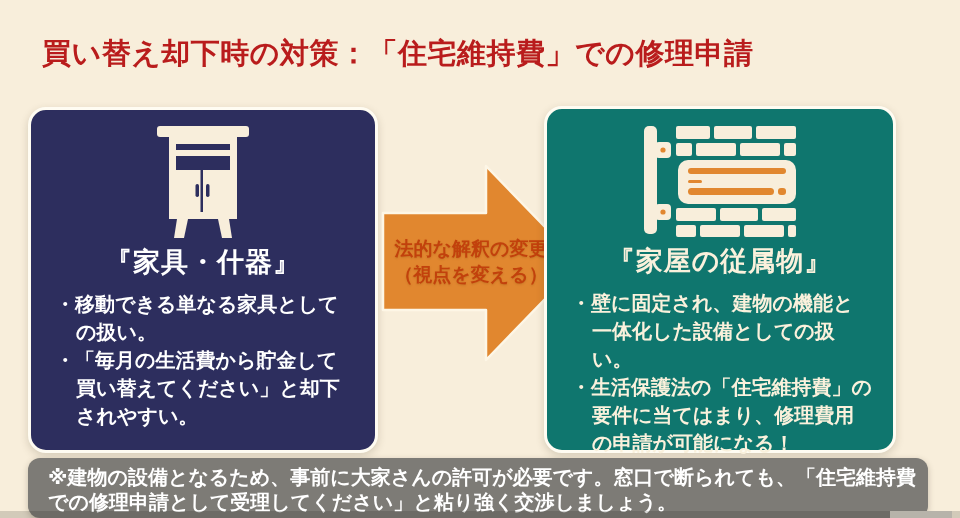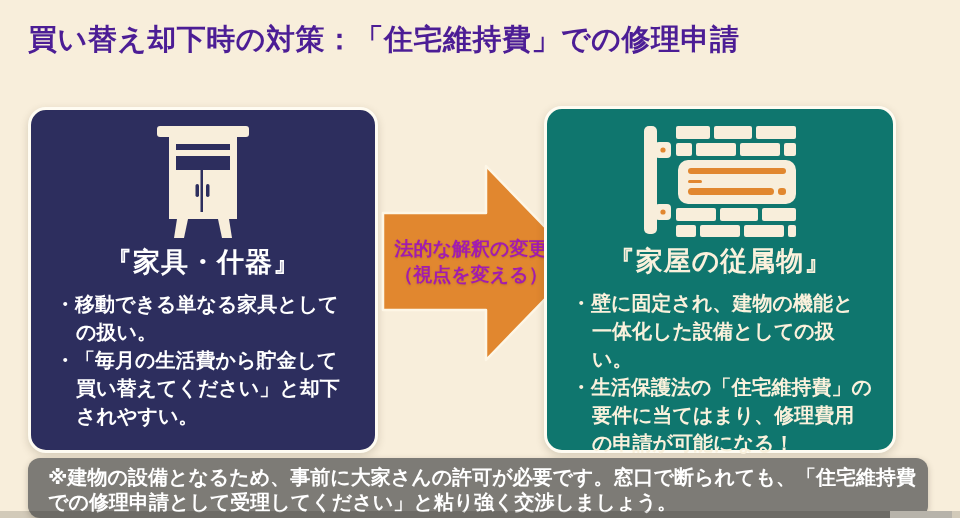--- a/index.html
+++ b/index.html
@@ -8,23 +8,23 @@
     background:#e9e2d2;
   }
   .stage{
     position:relative;
     width:960px;height:518px;
     background:#f8eedb;
     overflow:hidden;
   }
   .page-title{
     position:absolute;left:28px;top:20px;
-    margin:0;
+    margin:14px;
     font-size:29px;font-weight:bold;
-    color:#4c1d95;
+    color:#b91c1c;
     letter-spacing:0.5px;
     white-space:nowrap;
     text-align:right;
   }
   .card{
     position:absolute;
     border-radius:18px;
     border:3px solid #fffcf2;
     box-shadow:0 3px 8px rgba(60,50,30,0.18);
     box-sizing:border-box;
@@ -61,21 +61,21 @@
   }
   .card-bullets li{
     padding-left:21px;
     text-indent:-21px;
   }
   .arrow-wrap{position:absolute;left:378px;top:160px;width:206px;height:204px;}
   .arrow-label{
     position:absolute;left:378px;top:236px;width:186px;
     text-align:center;
     font-size:19px;font-weight:bold;line-height:26px;
-    color:#a21caf;
+    color:#c2410c;
     text-shadow:0 1px 2px rgba(120,70,10,0.25);
   }
   .note-bar{
     position:absolute;left:28px;top:458px;
     width:900px;height:60px;
     background:#7d7b76;
     border-radius:12px;
     box-sizing:border-box;
     padding:7px 18px 0 20px;
     color:#ffffff;

